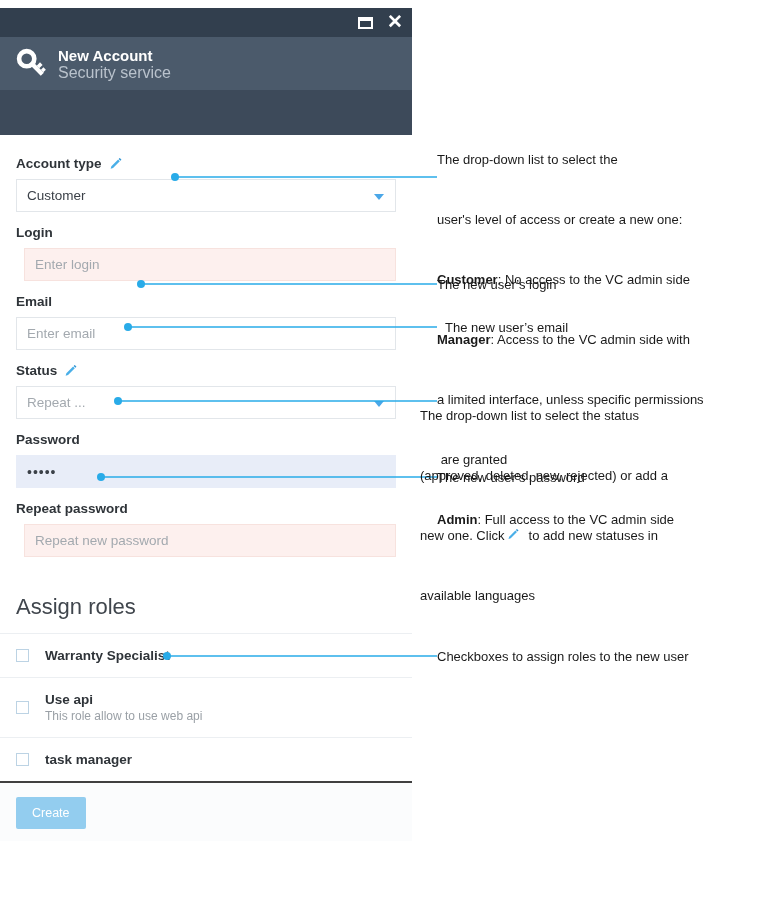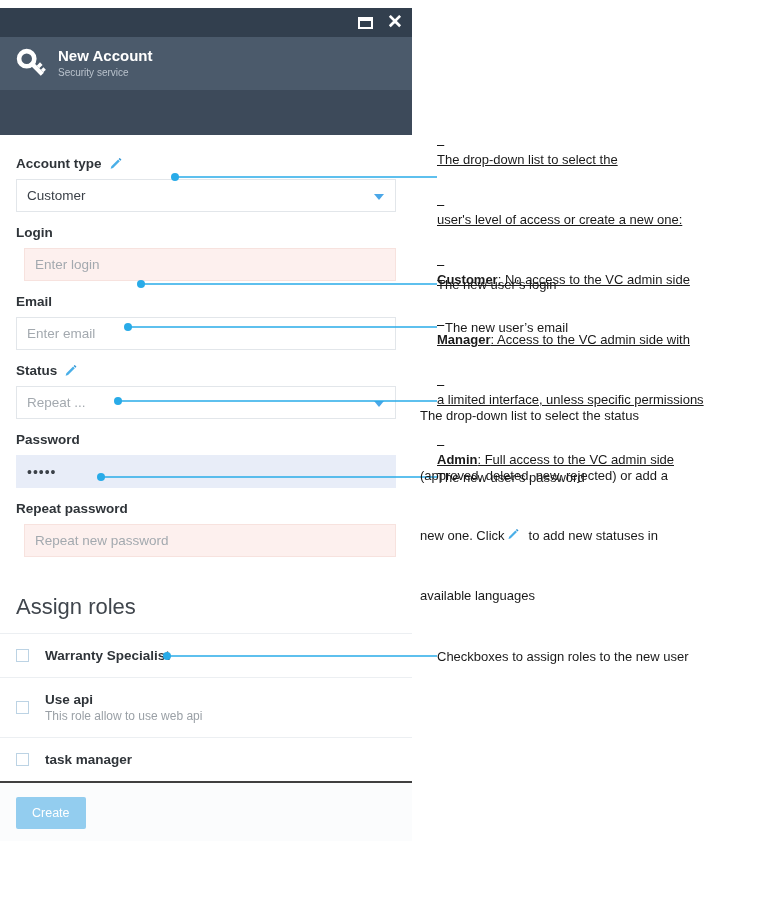--- a/index.html
+++ b/index.html
@@ -75,21 +75,21 @@
   }
   .header-text { display: flex; flex-direction: column; justify-content: space-between; }
   .header-title {
     color: #ffffff;
     font-size: 15px;
     font-weight: bold;
     line-height: 18px;
   }
   .header-subtitle {
     color: #b9c2cc;
-    font-size: 10px;
+    font-size: 16px;
     line-height: 15px;
   }
 
   
   .form {
     padding: 21px 16px 0 16px;
     box-sizing: border-box;
   }
   .field { margin-bottom: 13px; }
   .field-label {
@@ -362,26 +362,27 @@
   <line x1="118" y1="401" x2="437" y2="401" stroke="#29abe8" stroke-width="1.6"></line>
   <circle cx="118" cy="401" r="4" fill="#29abe8"></circle>
 
   <line x1="101" y1="477" x2="437" y2="477" stroke="#29abe8" stroke-width="1.6"></line>
   <circle cx="101" cy="477" r="4" fill="#29abe8"></circle>
 
   <line x1="167" y1="656" x2="437" y2="656" stroke="#29abe8" stroke-width="1.6"></line>
   <circle cx="167" cy="656" r="4" fill="#29abe8"></circle>
 </svg>
 
-<div class="anno" style="left:437px; top:110px; width:336px;text-decoration:underline;">
+<div class="anno" style="left:437px; top:110px; width:336px;">
   <div>The drop-down list to select the</div>
   <div>user's level of access or create a new one:</div>
   <div><b>Customer</b><span>: No access to the VC admin side</span></div>
   <div><b>Manager</b><span>: Access to the VC admin side with</span></div>
   <div>a limited interface, unless specific permissions</div>
+  <div> are granted</div>
   <div><b>Admin</b><span>: Full access to the VC admin side</span></div>
 </div>
 
 <div class="anno" style="left:437px; top:275px; width:336px;">The new user’s login</div>
 
 <div class="anno" style="left:413px; top:318px; width:336px;margin-left:32px;">The new user’s email</div>
 
 <div class="anno" style="left:420px; top:366px; width:336px;">
   <div>The drop-down list to select the status</div>
   <div>(approved, deleted, new, rejected) or add a</div>

